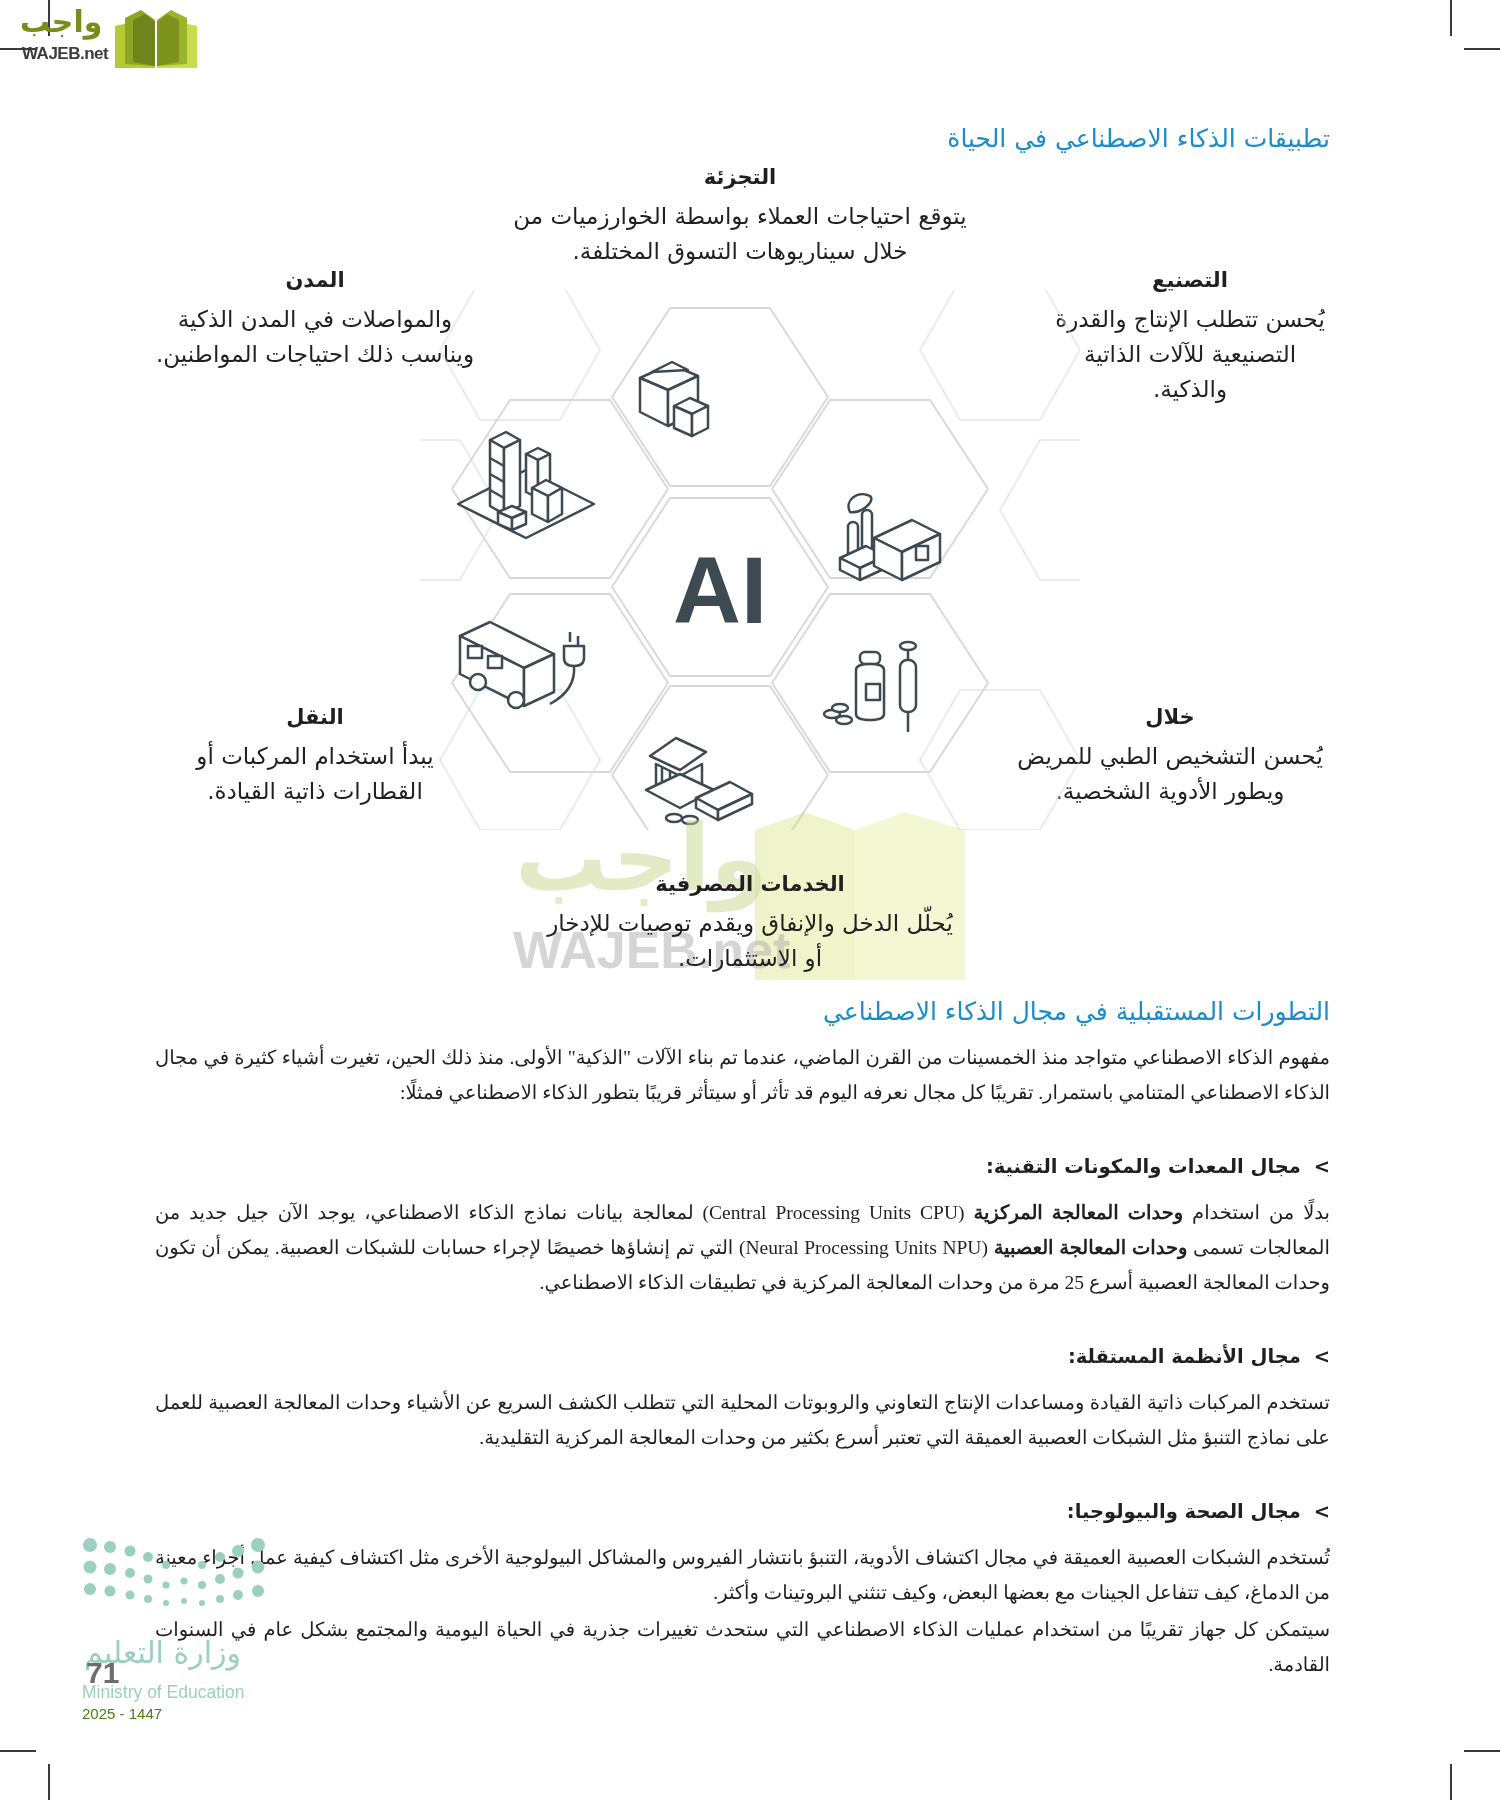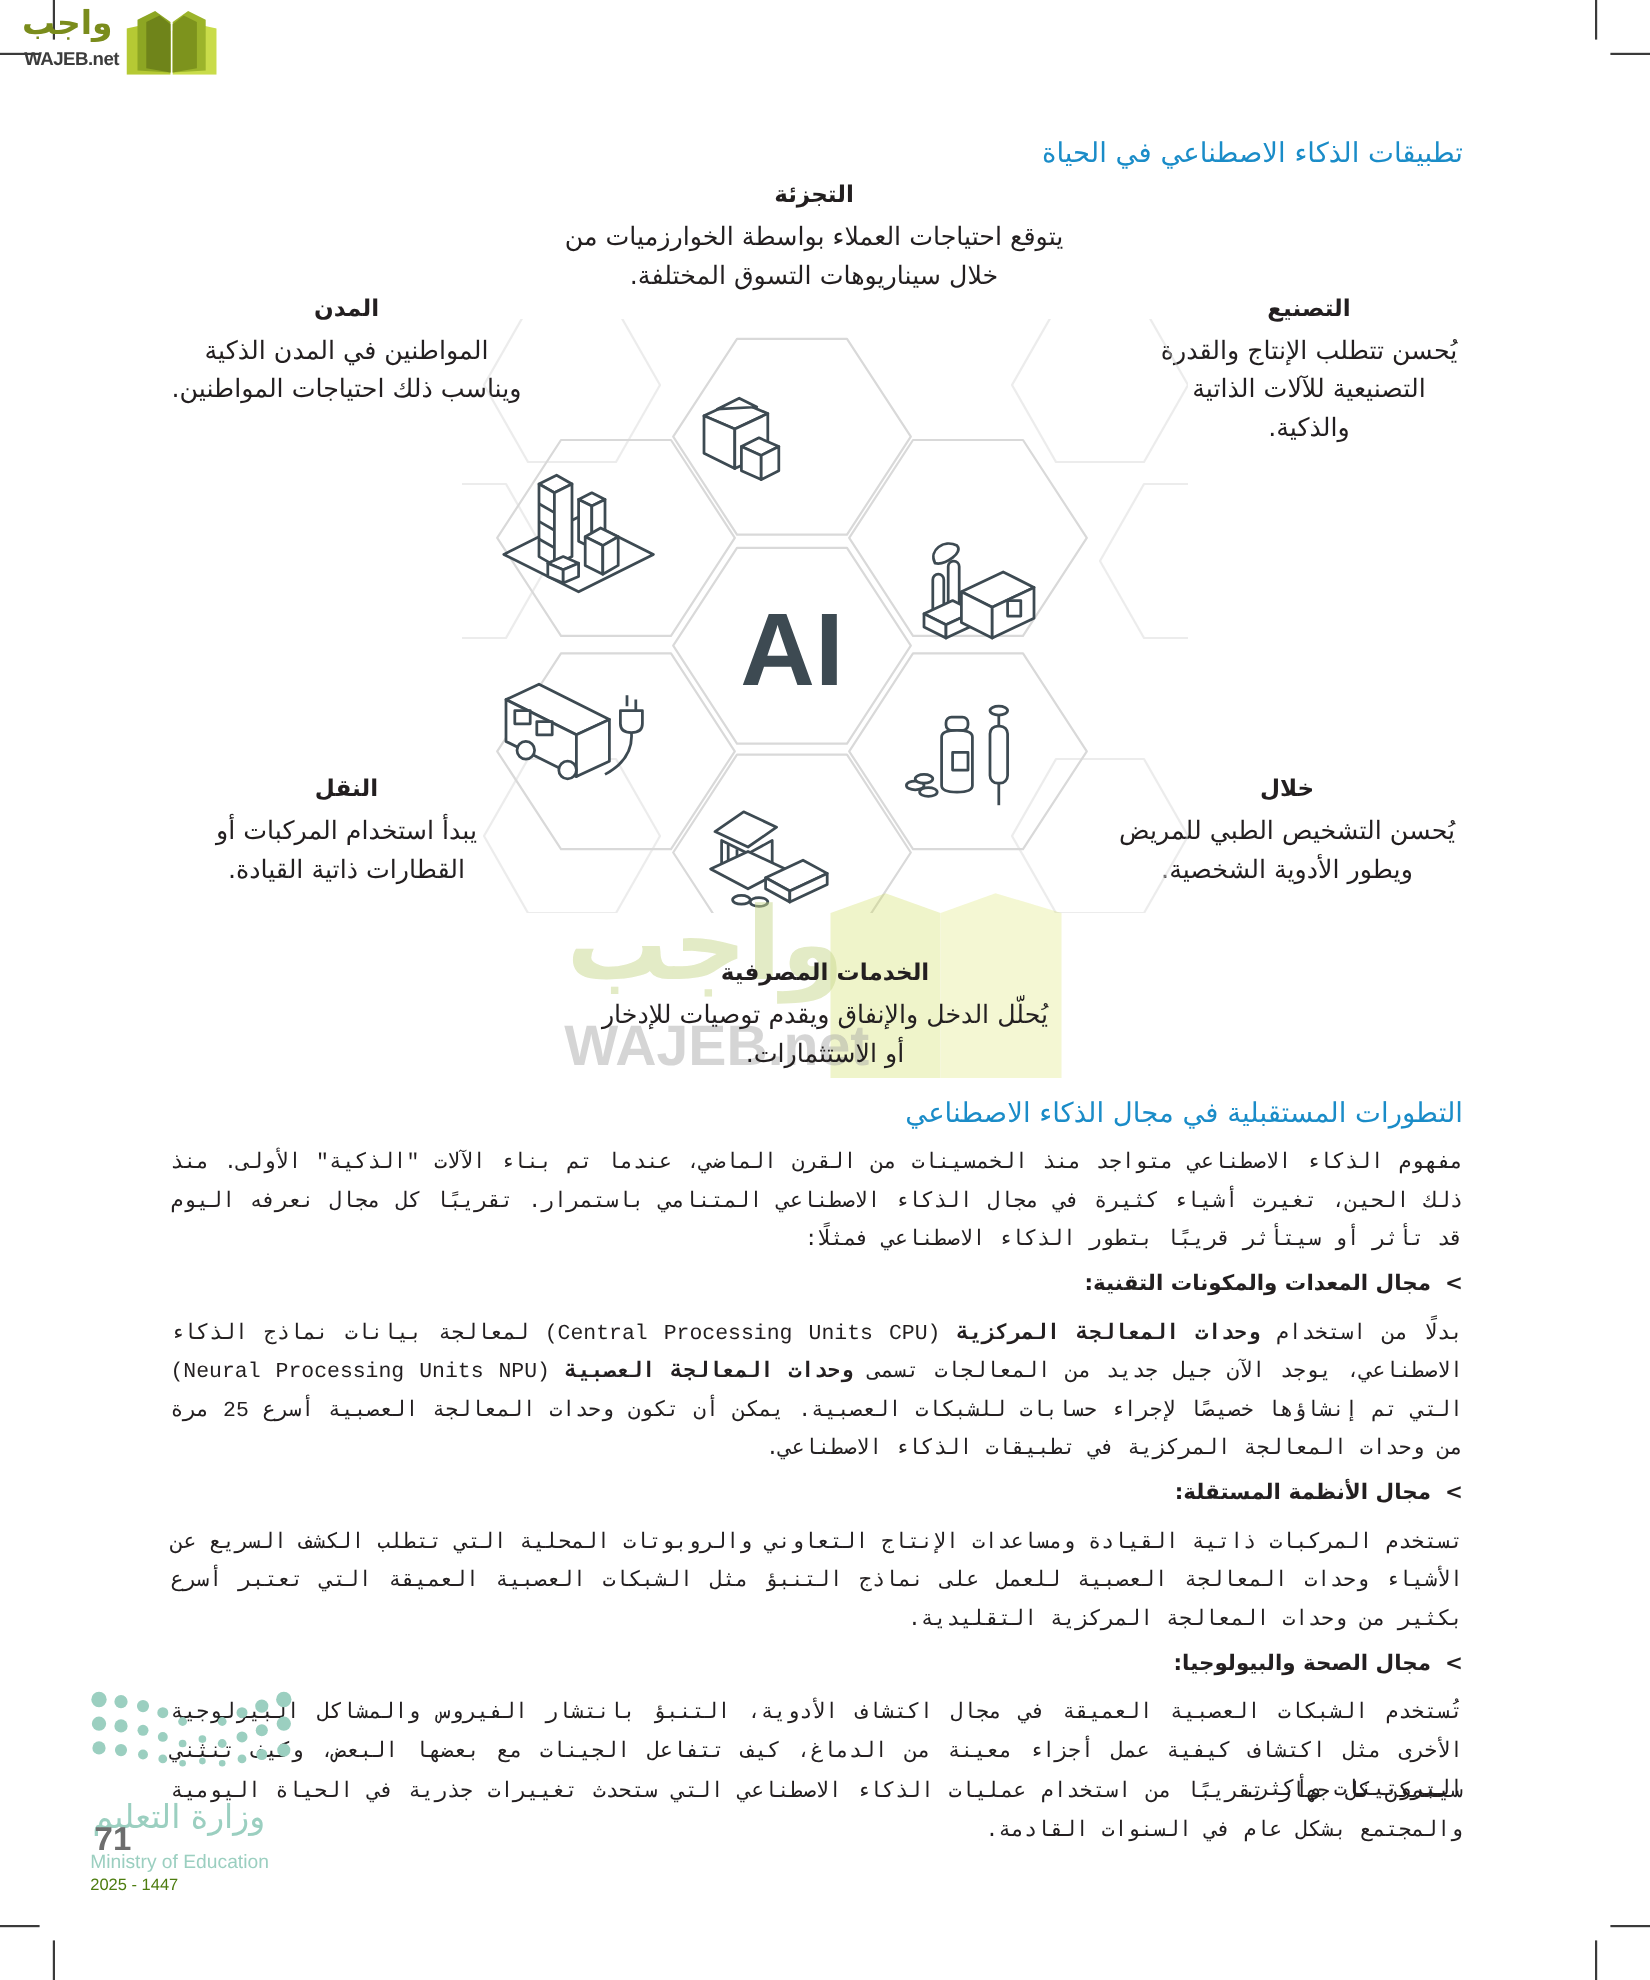--- a/index.html
+++ b/index.html
@@ -14,21 +14,21 @@
   .sec-title { position: absolute; direction: rtl; color: #1a8cc8; font-weight: normal; font-size: 25px; font-family: "DejaVu Sans", sans-serif; }
   .app-block { position: absolute; direction: rtl; text-align: center; font-family: "DejaVu Sans", sans-serif; }
   .app-title { font-weight: bold; font-size: 21px; color: #231f20; margin-bottom: 10px; }
   .app-desc { font-size: 23px; line-height: 35px; color: #231f20; }
   
   .hex-area { position: absolute; left: 420px; top: 290px; width: 660px; height: 540px; }
   .ai-text { font-family: "Liberation Sans", sans-serif; font-weight: bold; font-size: 94px; fill: #3d4a52; }
   
   .watermark { position: absolute; left: 505px; top: 810px; width: 470px; height: 175px; opacity: 0.9; pointer-events: none; }
   
-  .body-text { position: absolute; left: 155px; width: 1175px; direction: rtl; text-align: justify; font-size: 19.5px; line-height: 35px; font-family: Liberation Mono, monospace; color: #231f20; }
+  .body-text { position: absolute; left: 155px; width: 1175px; direction: rtl; text-align: justify; font-size: 19.5px; line-height: 35px; font-family: Liberation Serif, serif; color: #231f20; }
   .sub-head { position: absolute; right: 170px; direction: rtl; font-weight: bold; font-size: 19.5px; font-family: "DejaVu Sans", sans-serif; color: #231f20; }
   .sub-head .arrow { font-weight: bold; margin-left: 6px; }
   b.term { font-weight: bold; }
   
   .moe { position: absolute; left: 80px; top: 1525px; width: 190px; height: 200px; }
   .moe-ar { position: absolute; left: 4px; top: 110px; font-size: 30px; color: #9bcfc0; direction: rtl; letter-spacing: 2px; }
   .moe-en { position: absolute; left: 2px; top: 157px; font-size: 17.5px; color: #9bcfc0; font-family: "Liberation Sans", sans-serif; }
   .moe-year { position: absolute; left: 2px; top: 180px; font-size: 15px; color: #4d7c0f; font-family: "Liberation Sans", sans-serif; }
   .page-num { position: absolute; left: 86px; top: 1656px; font-size: 30px; font-weight: bold; color: #6d6d6d; font-family: "Liberation Sans", sans-serif; }
 </style>
@@ -72,21 +72,21 @@
   <div class="app-desc">
     <div>يُحسن تتطلب الإنتاج والقدرة</div>
     <div>التصنيعية للآلات الذاتية</div>
     <div>والذكية.</div>
   </div>
 </div>
 
 <div class="app-block" style="left:140px;top:268px;width:350px;">
   <div class="app-title">المدن</div>
   <div class="app-desc">
-    <div>المواطنين في المدن الذكية</div>
+    <div>والمواصلات في المدن الذكية</div>
     <div>ويناسب ذلك احتياجات المواطنين.</div>
   </div>
 </div>
 
 <div class="app-block" style="left:1010px;top:705px;width:320px;">
   <div class="app-title">خلال</div>
   <div class="app-desc">
     <div>يُحسن التشخيص الطبي للمريض</div>
     <div>ويطور الأدوية الشخصية.</div>
   </div>

